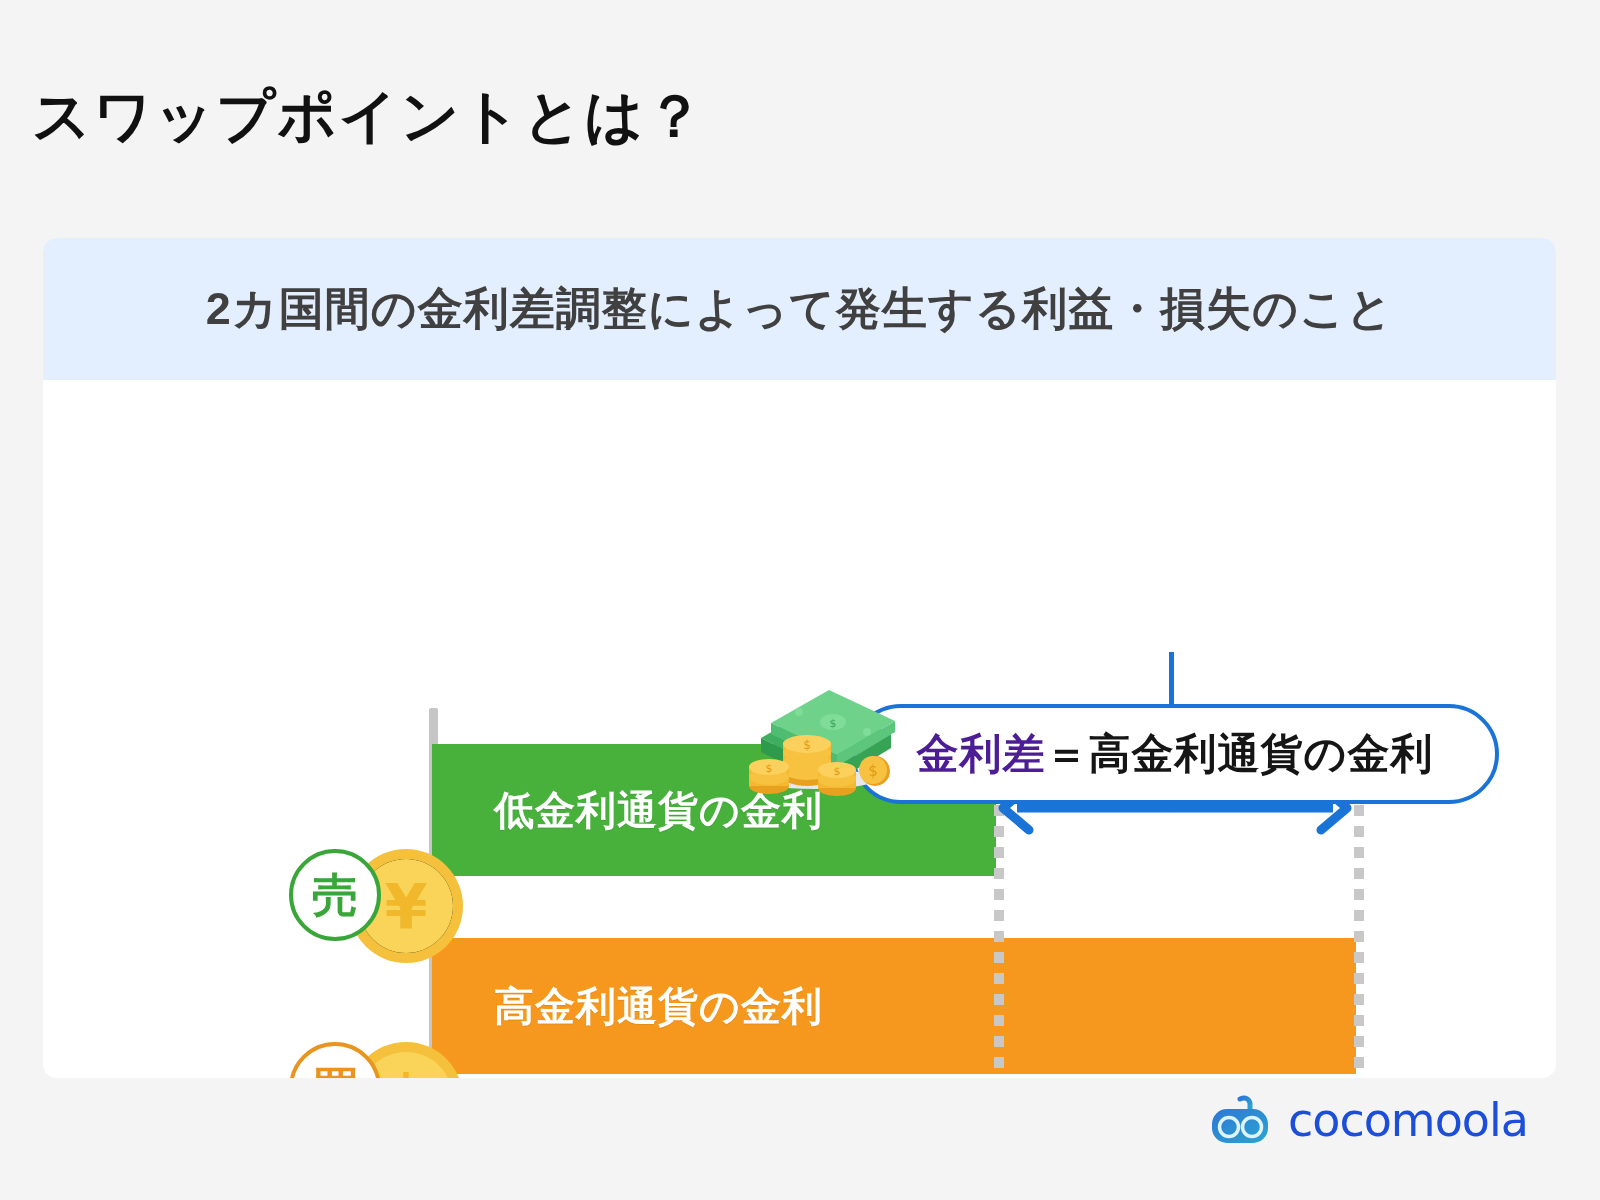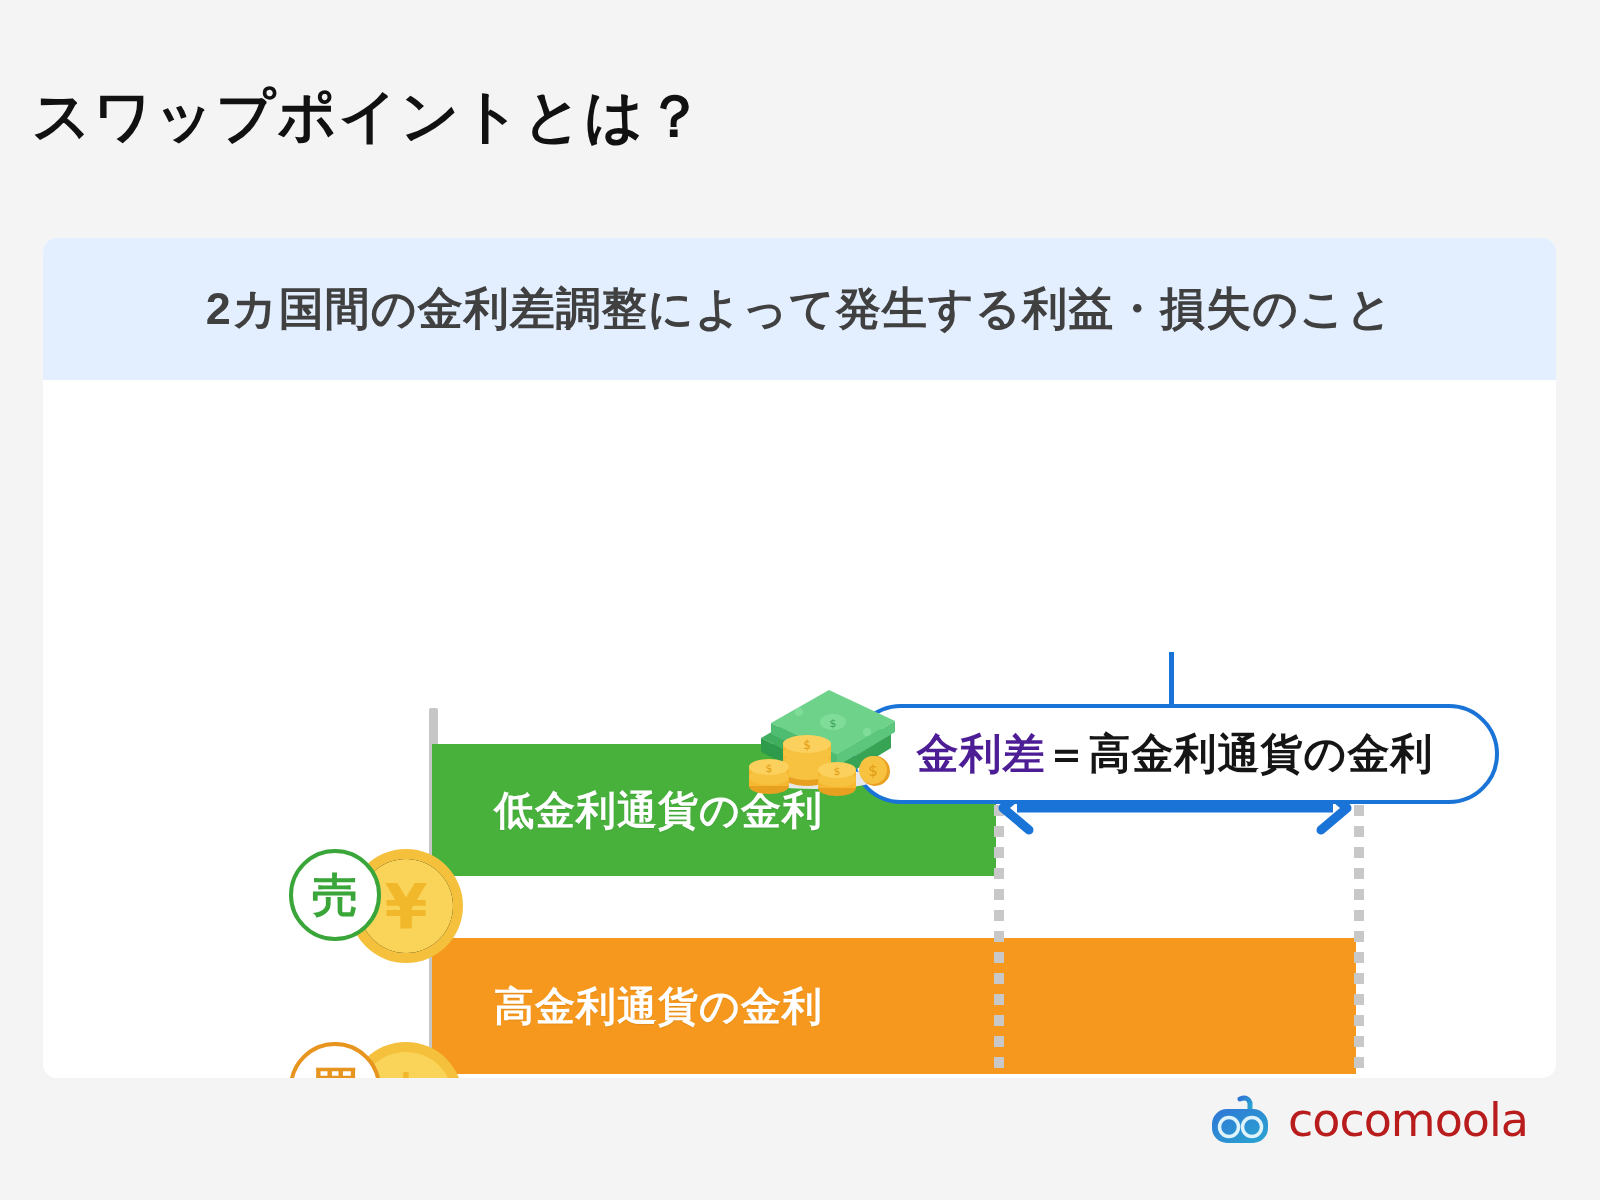--- a/index.html
+++ b/index.html
@@ -121,21 +121,21 @@
   }
   #tag-sell { border:4px solid #3aa63a; color:#3aa63a; }
   #tag-buy  { border:4px solid #e8951f; color:#e8951f; }
 
   
   #logo {
     position:absolute; left:1210px; top:1095px;
     display:flex; align-items:center; gap:14px;
   }
   #logo-text {
-    font-size:46px; color:#b91c1c; letter-spacing:-1px; line-height:1;
+    font-size:46px; color:#1d4ed8; letter-spacing:-1px; line-height:1;
     font-family:"DejaVu Sans", sans-serif;
   }
 </style>
 </head>
 <body>
 
 <div id="stage">
 
   <div id="page-title">スワップポイントとは？</div>
 

